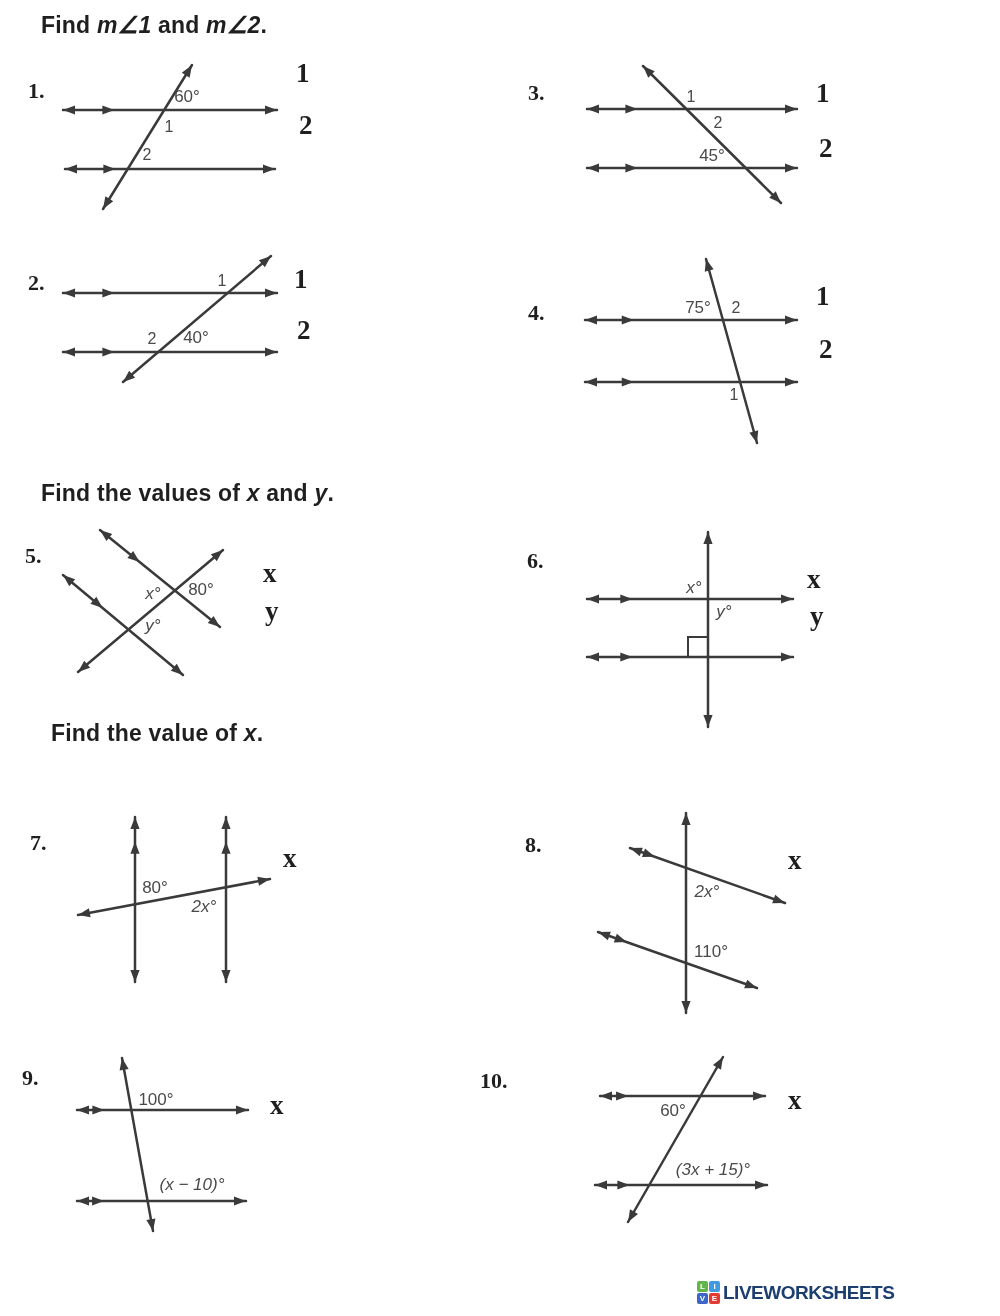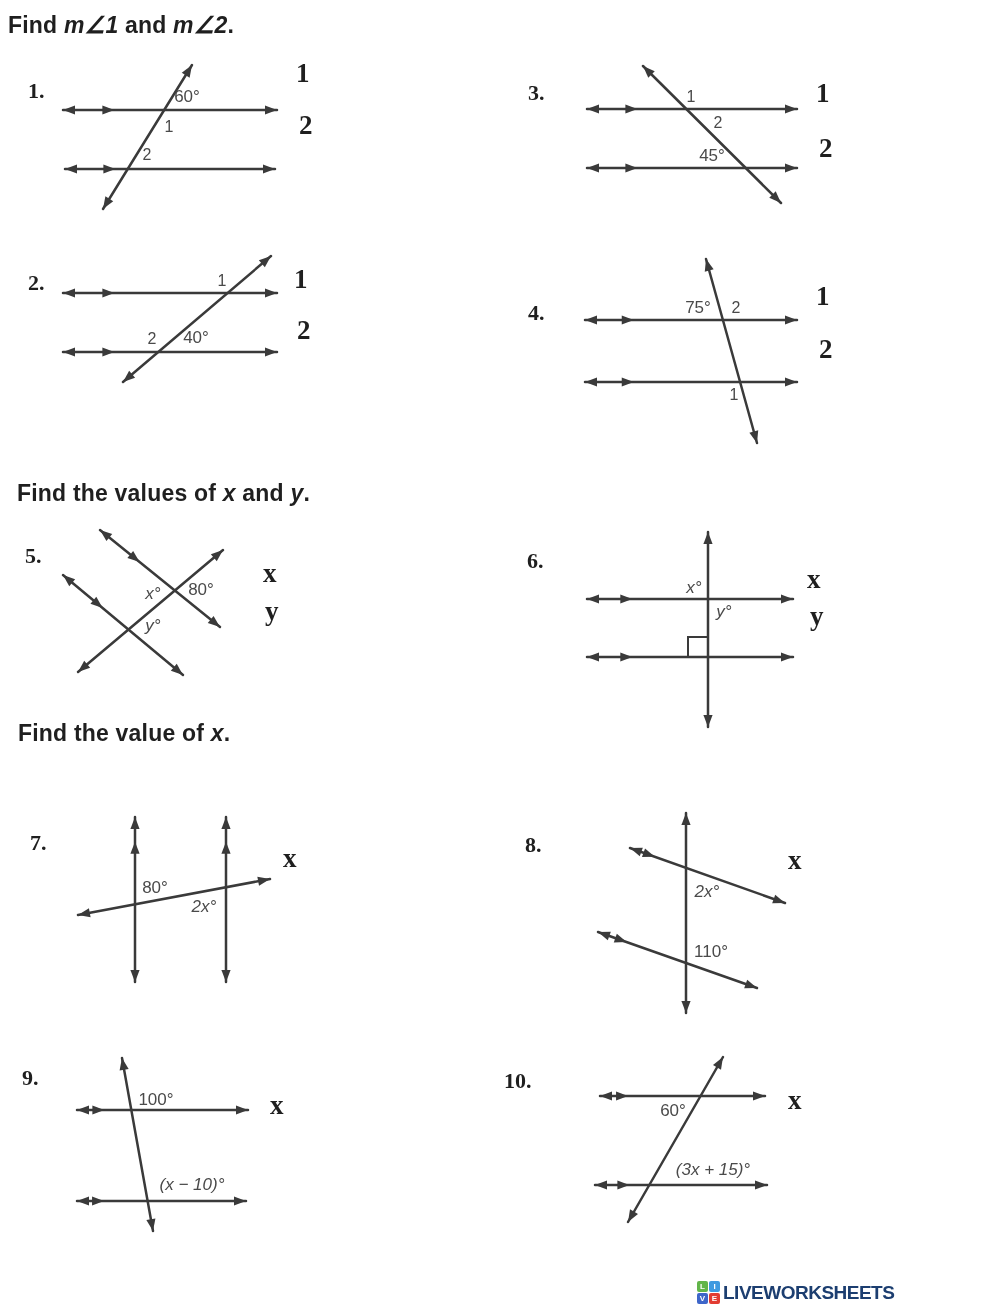--- a/index.html
+++ b/index.html
@@ -7,21 +7,21 @@
         font-family:"Liberation Sans",sans-serif;}
   #diagrams{position:absolute;left:0;top:0;width:1000px;height:1316px;}
   #diagrams line{stroke:var(--line);stroke-width:2.5;stroke-linecap:round;}
   #diagrams .head{fill:var(--line);stroke:none;}
   #diagrams .ra{fill:none;stroke:var(--line);stroke-width:2;}
   #diagrams text.dlabel{fill:var(--label);font-family:"Liberation Sans",sans-serif;
         font-size:17px;text-anchor:middle;}
   #diagrams text.dlabel.small{font-size:16px;}
   #diagrams text.it, .it{font-style:italic;}
   .heading{position:absolute;font-size:23px;font-weight:800;color:var(--ink);
-        letter-spacing:0.2px;white-space:nowrap;}
+        letter-spacing:0.2px;white-space:nowrap;margin-left:33px;}
   .pnum{position:absolute;font-family:"Liberation Serif",serif;font-weight:700;
         font-size:22px;color:var(--ink);white-space:nowrap;}
   .ans{position:absolute;font-family:"Liberation Serif",serif;font-weight:700;
         font-size:27px;color:var(--ink);line-height:1;white-space:nowrap;}
   .footer{position:absolute;left:697px;top:1281px;display:flex;align-items:center;gap:3px;}
   .logo{display:grid;grid-template-columns:11px 11px;grid-template-rows:11px 11px;gap:1px;}
   .sq{display:flex;align-items:center;justify-content:center;color:#fff;font-size:8px;
         font-weight:700;border-radius:2px;line-height:1;}
   .brand{font-size:19px;font-weight:700;color:var(--brand);letter-spacing:-0.5px;line-height:1;}
 </style>
@@ -182,21 +182,21 @@
         <polygon points="629.4,1185 617.4,1180.4 617.4,1189.6" class="head"></polygon>
         <line x1="628" y1="1222" x2="723" y2="1057"></line>
         <polygon points="723,1057 713.0259633599755,1065.1042330361022 720.9988899632178,1069.694705928878" class="head"></polygon>
         <polygon points="628,1222 637.9740366400245,1213.8957669638978 630.0011100367822,1209.305294071122" class="head"></polygon>
         <text x="673" y="1116" class="dlabel">60°</text>
         <text x="713" y="1175" class="dlabel it">(3x + 15)°</text>
       </g>
     </svg>
   <div id="labels">
       <div class="heading" style="left: 8px; top: 12px;"><span>Find </span><span class="it">m∠1</span><span> and </span><span class="it">m∠2</span><span>.</span></div>
-      <div class="heading" style="left: 17px; top: 480px;"><span>Find the values of </span><span class="it">x</span><span> and </span><span class="it">y</span><span>.</span></div>
+      <div class="heading" style="left: 8px; top: 480px;"><span>Find the values of </span><span class="it">x</span><span> and </span><span class="it">y</span><span>.</span></div>
       <div class="heading" style="left: 18px; top: 720px;"><span>Find the value of </span><span class="it">x</span><span>.</span></div>
       <div class="pnum" style="left: 28px; top: 78px;">1.</div>
       <div class="ans" style="left: 296px; top: 60px;">1</div>
       <div class="ans" style="left: 299px; top: 112px;">2</div>
       <div class="pnum" style="left: 28px; top: 270px;">2.</div>
       <div class="ans" style="left: 294px; top: 266px;">1</div>
       <div class="ans" style="left: 297px; top: 317px;">2</div>
       <div class="pnum" style="left: 528px; top: 80px;">3.</div>
       <div class="ans" style="left: 816px; top: 80px;">1</div>
       <div class="ans" style="left: 819px; top: 135px;">2</div>
@@ -208,21 +208,21 @@
       <div class="ans" style="left: 265px; top: 598px;">y</div>
       <div class="pnum" style="left: 527px; top: 548px;">6.</div>
       <div class="ans" style="left: 807px; top: 566px;">x</div>
       <div class="ans" style="left: 810px; top: 603px;">y</div>
       <div class="pnum" style="left: 30px; top: 830px;">7.</div>
       <div class="ans" style="left: 283px; top: 845px;">x</div>
       <div class="pnum" style="left: 525px; top: 832px;">8.</div>
       <div class="ans" style="left: 788px; top: 847px;">x</div>
       <div class="pnum" style="left: 22px; top: 1065px;">9.</div>
       <div class="ans" style="left: 270px; top: 1092px;">x</div>
-      <div class="pnum" style="left: 504px; top: 1068px;">10.</div>
+      <div class="pnum" style="left: 480px; top: 1068px;">10.</div>
       <div class="ans" style="left: 788px; top: 1087px;">x</div>
     </div>
   <div class="footer">
     <span class="logo">
       <span class="sq" style="background: rgb(98, 181, 74);">L</span>
       <span class="sq" style="background: rgb(63, 154, 224);">I</span>
       <span class="sq" style="background: rgb(62, 102, 201);">V</span>
       <span class="sq" style="background: rgb(226, 60, 50);">E</span>
     </span>
     <span class="brand">LIVEWORKSHEETS</span>

